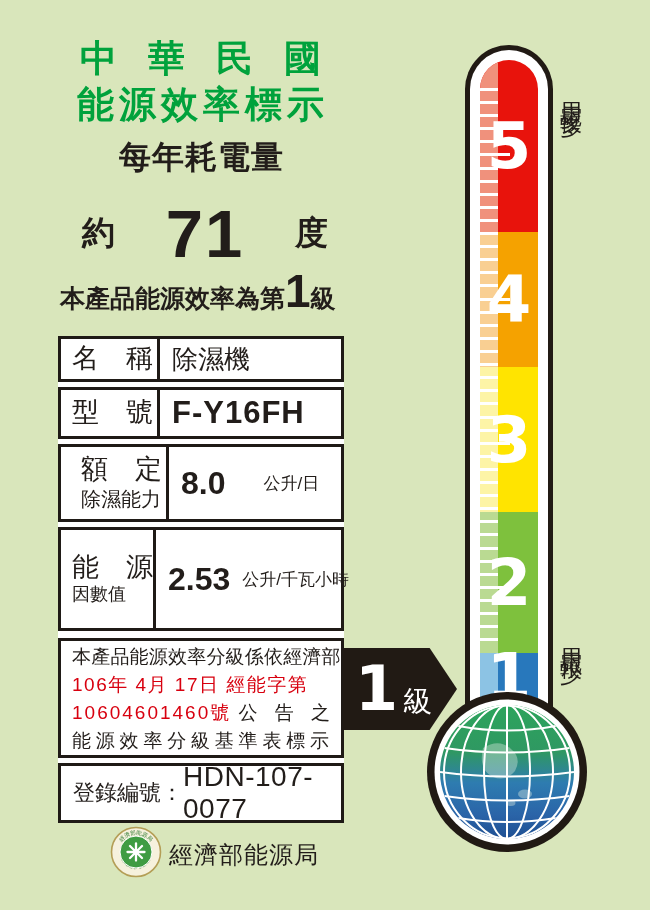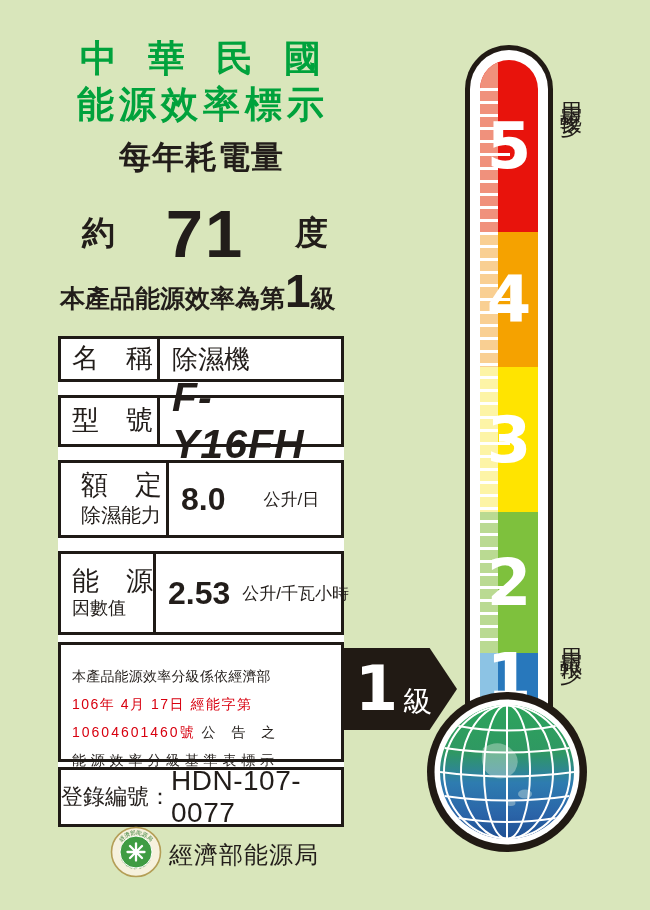--- a/index.html
+++ b/index.html
@@ -20,41 +20,41 @@
   .consumption .pre,.consumption .unit{font-size:33px;font-weight:bold;}
   .consumption .val{font-size:67px;font-weight:bold;letter-spacing:2px;}
 
   .grade-line{left:60px;top:268px;width:300px;display:flex;align-items:baseline;white-space:nowrap;}
   .grade-line .txt{font-size:25px;font-weight:bold;}
   .grade-line .big{font-size:46px;font-weight:bold;line-height:1;}
 
   
   .paper-col{left:58px;top:336px;width:286px;height:478px;background:var(--paper,#ffffff);}
   .box{border:3px solid var(--line,#1f1a16);background:var(--paper,#ffffff);box-sizing:border-box;}
-  .spec-row{display:flex;margin-bottom:13px;}
+  .spec-row{display:flex;margin-bottom:5px;}
   .spec-row .lbl{width:99px;border-right:3px solid var(--line,#1f1a16);display:flex;flex-direction:column;justify-content:center;padding-left:11px;box-sizing:border-box;}
   .spec-row .val{flex:1;display:flex;align-items:center;padding-left:12px;box-sizing:border-box;}
   .lbl-main{font-size:27px;line-height:1.15;white-space:nowrap;}
   .lbl-sub20{font-size:20px;line-height:1.3;white-space:nowrap;}
   .lbl-sub26{font-size:18px;line-height:1.25;white-space:nowrap;}
   .val-cjk{font-size:26px;}
-  .val-latin{font-size:41px;font-weight:bold;letter-spacing:1px;font-style:italic;}
+  .val-latin{font-size:31px;font-weight:bold;letter-spacing:1px;}
   .val-num{font-size:32px;font-weight:bold;}
   .val-unit{font-size:17px;margin-left:38px;white-space:nowrap;}
   .val-unit-sm{font-size:17px;margin-left:12px;white-space:nowrap;}
 
-  .notice{padding:17px 9px 6px 11px;font-size:14px;line-height:28px;}
+  .notice{padding:2px 9px 6px 11px;font-size:19px;line-height:28px;}
   .notice .ln{white-space:nowrap;}
   .ls1{letter-spacing:.2px;}
   .lsred{letter-spacing:1.5px;color:var(--accent-red,#d8000f);}
   .ls4{letter-spacing:4.8px;}
   .red{color:var(--accent-red,#d8000f);}
   .notice .mix .blk{letter-spacing:6px;margin-left:2px;}
 
-  .reg-box{display:flex;align-items:center;}
+  .reg-box{display:flex;align-items:center;padding-left:12px;}
   .reg-label{font-size:22px;white-space:nowrap;}
   .reg-num{font-size:28px;letter-spacing:.5px;}
 
   .agency-text{left:169px;top:839px;font-size:24px;letter-spacing:1px;}
 
   
   .thermo{left:465px;top:45px;width:88px;height:675px;}
   .tube-black{position:absolute;inset:0;background:var(--arrow-black,#211a14);border-radius:44px 44px 0 0;}
   .tube-white{position:absolute;left:5px;right:5px;top:5px;bottom:0;background:#fff;border-radius:39px 39px 0 0;}
   .tube-inner{position:absolute;left:15px;right:15px;top:15px;bottom:0;border-radius:29px 29px 0 0;overflow:hidden;}
@@ -121,21 +121,21 @@
       <div class="lbl">
         <span class="lbl-main">額　定</span>
         <span class="lbl-sub20">除濕能力</span>
       </div>
       <div class="val">
         <span class="val-num">8.0</span>
         <span class="val-unit">公升/日</span>
       </div>
     </div>
 
-    <div class="box spec-row" style="height:84px;margin-bottom:7px;">
+    <div class="box spec-row" style="height:104px;margin-bottom:7px;">
       <div class="lbl">
         <span class="lbl-main">能　源</span>
         <span class="lbl-sub26">因數值</span>
       </div>
       <div class="val">
         <span class="val-num">2.53</span>
         <span class="val-unit-sm">公升/千瓦小時</span>
       </div>
     </div>
 

